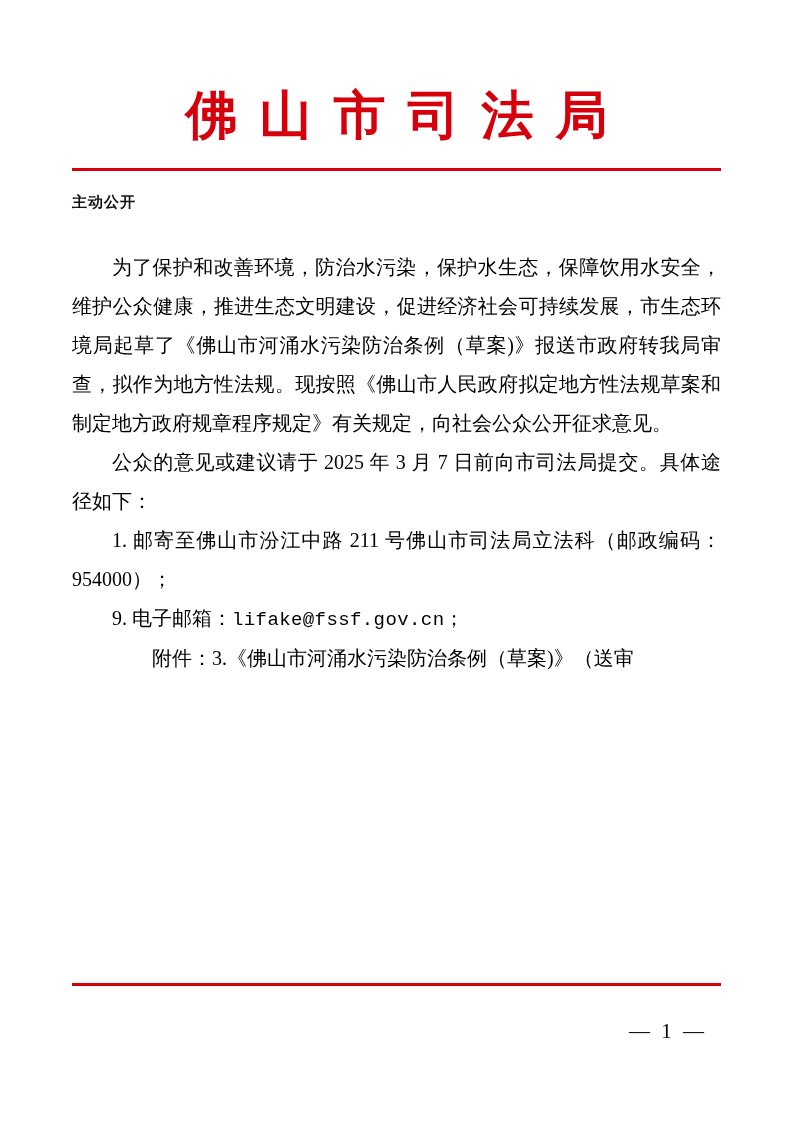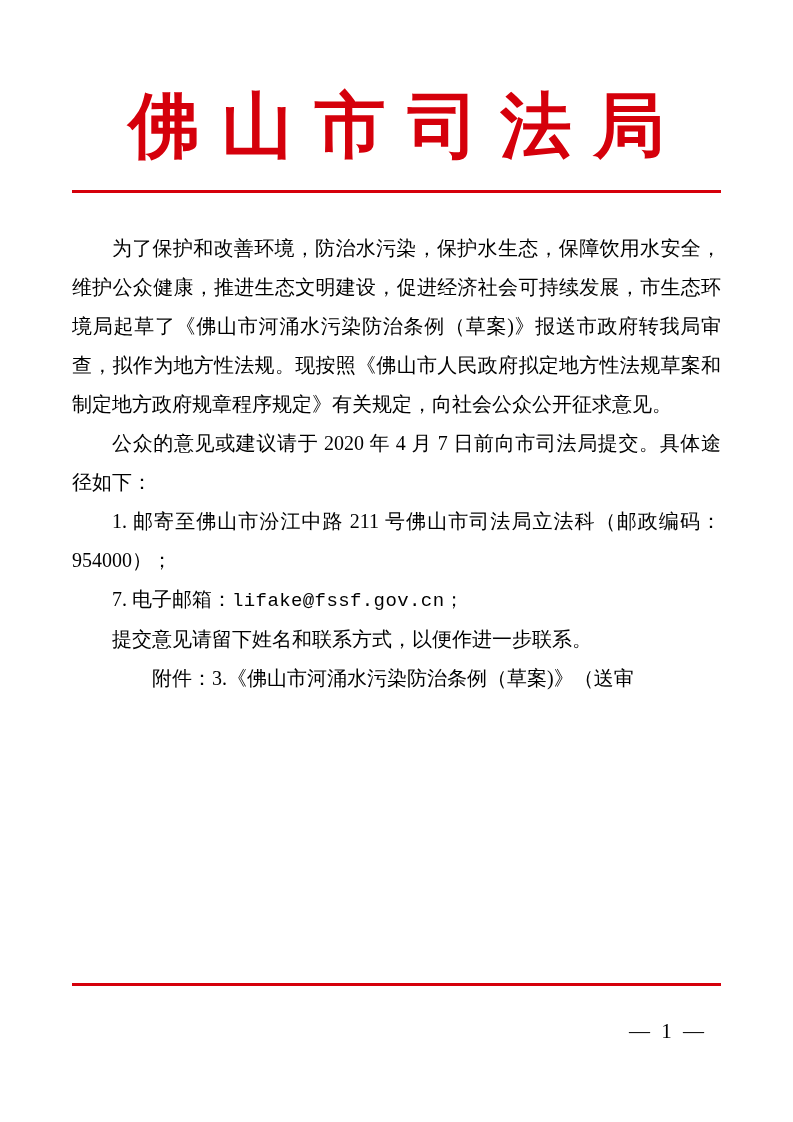--- a/index.html
+++ b/index.html
@@ -24,21 +24,21 @@
   }
   
   .masthead {
     padding-top: 86px;
     text-align: center;
   }
   .masthead-title {
     font-family: Liberation Serif, serif;
     font-weight: bold;
     color: #d5000b;
-    font-size: 71px;
+    font-size: 52px;
     line-height: 1.15;
     letter-spacing: 22px;
     text-indent: 22px;
     white-space: nowrap;
   }
   .masthead-rule {
     margin-top: 22px;
     height: 3px;
     background: #d5000b;
   }
@@ -111,27 +111,27 @@
 </head>
 <body>
 
 <div class="page">
 
   <div class="masthead">
     <div class="masthead-title">佛山市司法局</div>
     <div class="masthead-rule"></div>
   </div>
 
+  <div class="open-label">主动公开</div>
 
 
   <div class="body-text">
     <p class="para">为了保护和改善环境，防治水污染，保护水生态，保障饮用水安全，维护公众健康，推进生态文明建设，促进经济社会可持续发展，市生态环境局起草了《佛山市河涌水污染防治条例（草案)》报送市政府转我局审查，拟作为地方性法规。现按照《佛山市人民政府拟定地方性法规草案和制定地方政府规章程序规定》有关规定，向社会公众公开征求意见。</p>
-    <p class="para para-gap">公众的意见或建议请于 2020 年 4 月 7 日前向市司法局提交。具体途径如下：</p>
+    <p class="para para-gap">公众的意见或建议请于 2025 年 3 月 7 日前向市司法局提交。具体途径如下：</p>
     <p class="para">1. 邮寄至佛山市汾江中路 211 号佛山市司法局立法科（邮政编码：954000）；</p>
-    <p class="para"><span>7. 电子邮箱：</span><span class="mono-mail">lifake@fssf.gov.cn；</span></p>
-    <p class="para">提交意见请留下姓名和联系方式，以便作进一步联系。</p>
+    <p class="para"><span>9. 电子邮箱：</span><span class="mono-mail">lifake@fssf.gov.cn；</span></p>
     <p class="para attach">附件：3.《佛山市河涌水污染防治条例（草案)》（送审</p>
   </div>
 
   <div class="footer-rule"></div>
   <div class="page-number">— 1 —</div>
 
 </div>
 
 </body></html>

